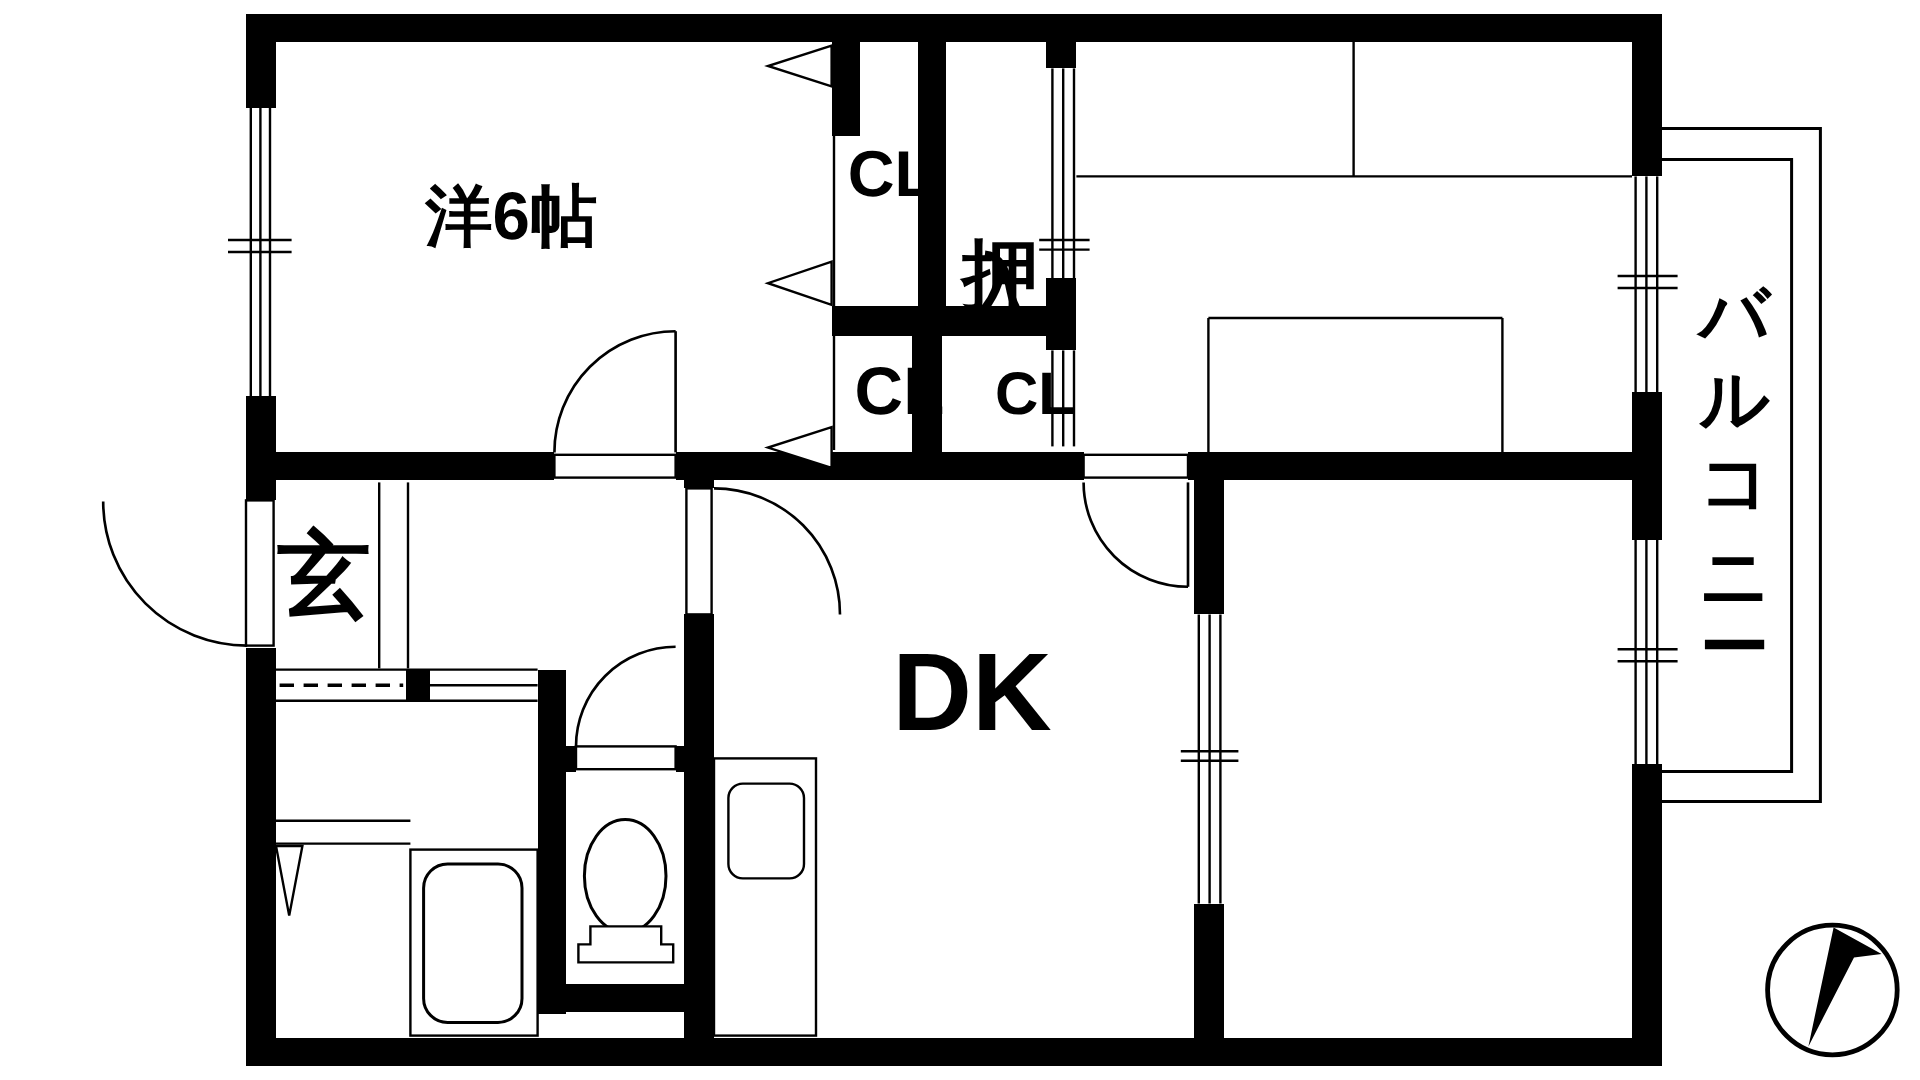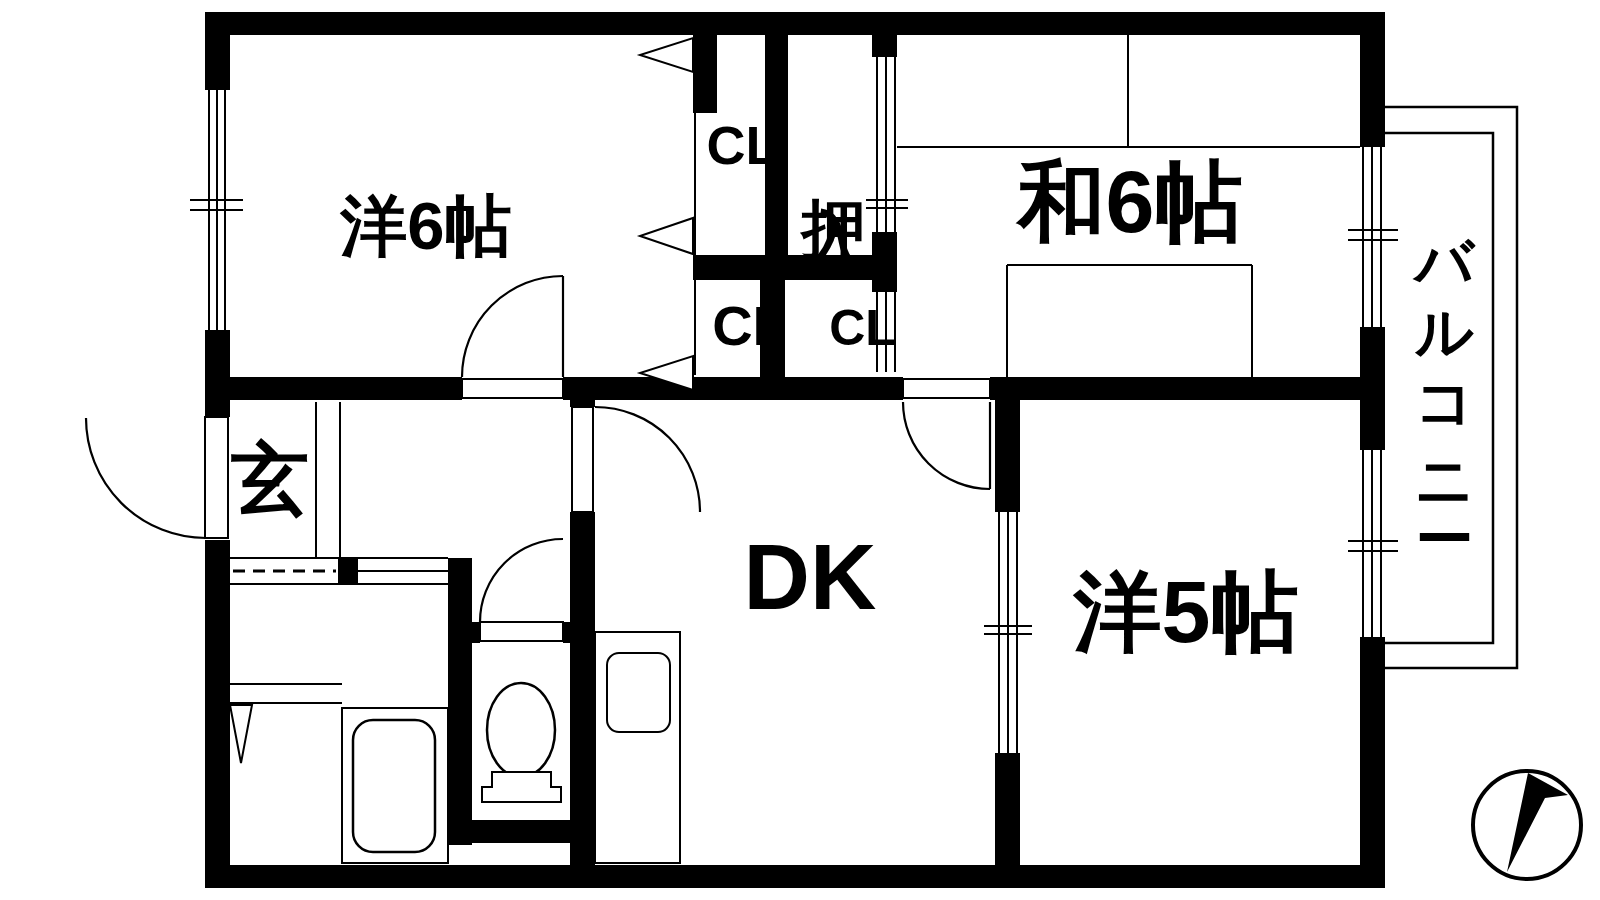--- a/index.html
+++ b/index.html
@@ -3,21 +3,21 @@
 <meta charset="utf-8">
 <style>
   html,body{margin:0;padding:0;background:#fff;}
   #plan{position:relative;width:1600px;height:900px;background:#fff;overflow:hidden;
         font-family:"Liberation Sans","DejaVu Sans",sans-serif;}
   #plan svg{position:absolute;left:0;top:0;}
   .lbl{position:absolute;color:#000;font-weight:bold;text-align:center;line-height:1.0;
        white-space:nowrap;}
   .lbl.vert{writing-mode:vertical-rl;text-orientation:upright;white-space:normal;
             line-height:1.0;}
-  .w6 {left:256px; top:152px; width:340px; font-size:67px;margin-top:40px;}
+  .w6 {left:256px; top:152px; width:340px; font-size:56px;}
   .j6 {left:960px; top:158px; width:340px; font-size:88px;}
   .w5 {left:1016px;top:568px; width:340px; font-size:88px;}
   .dk {left:660px; top:524px; width:300px; font-size:92px; line-height:106px;}
   .gen{left:225px; top:440px; width:90px;  font-size:78px;}
   .clt{left:700px; top:118px; width:85px;  font-size:54px;}
   .cll{left:707px; top:298px; width:85px;  font-size:56px;}
   .clr{left:820px; top:303px; width:85px;  font-size:50px;}
   .osh{left:796px; top:62px;  width:70px;  height:185px; font-size:64px; letter-spacing:8px;}
   .bal{left:1402px;top:158px; width:72px;  height:400px; font-size:58px; letter-spacing:12px;}
 </style>
@@ -174,22 +174,20 @@
     <rect x="607" y="653" width="63" height="79" rx="12" ry="12" stroke-width="2"></rect>
   </g>
 
   <g>
     <circle cx="1527" cy="825" r="54" fill="#fff" stroke="#000" stroke-width="4"></circle>
     <polygon points="1528,773 1568,795 1545,798 1507,872" fill="#000"></polygon>
   </g>
 </svg>
 
   <div class="lbl w6">洋6帖</div>
-  <div class="lbl j6">和6帖</div>
-  <div class="lbl w5">洋5帖</div>
   <div class="lbl dk">
     <div>DK</div>
   </div>
   <div class="lbl gen">玄</div>
   <div class="lbl clt">CL</div>
   <div class="lbl cll">CL</div>
   <div class="lbl clr">CL</div>
   <div class="lbl vert osh">押入</div>
   <div class="lbl vert bal">バルコニー</div>
 </div>

